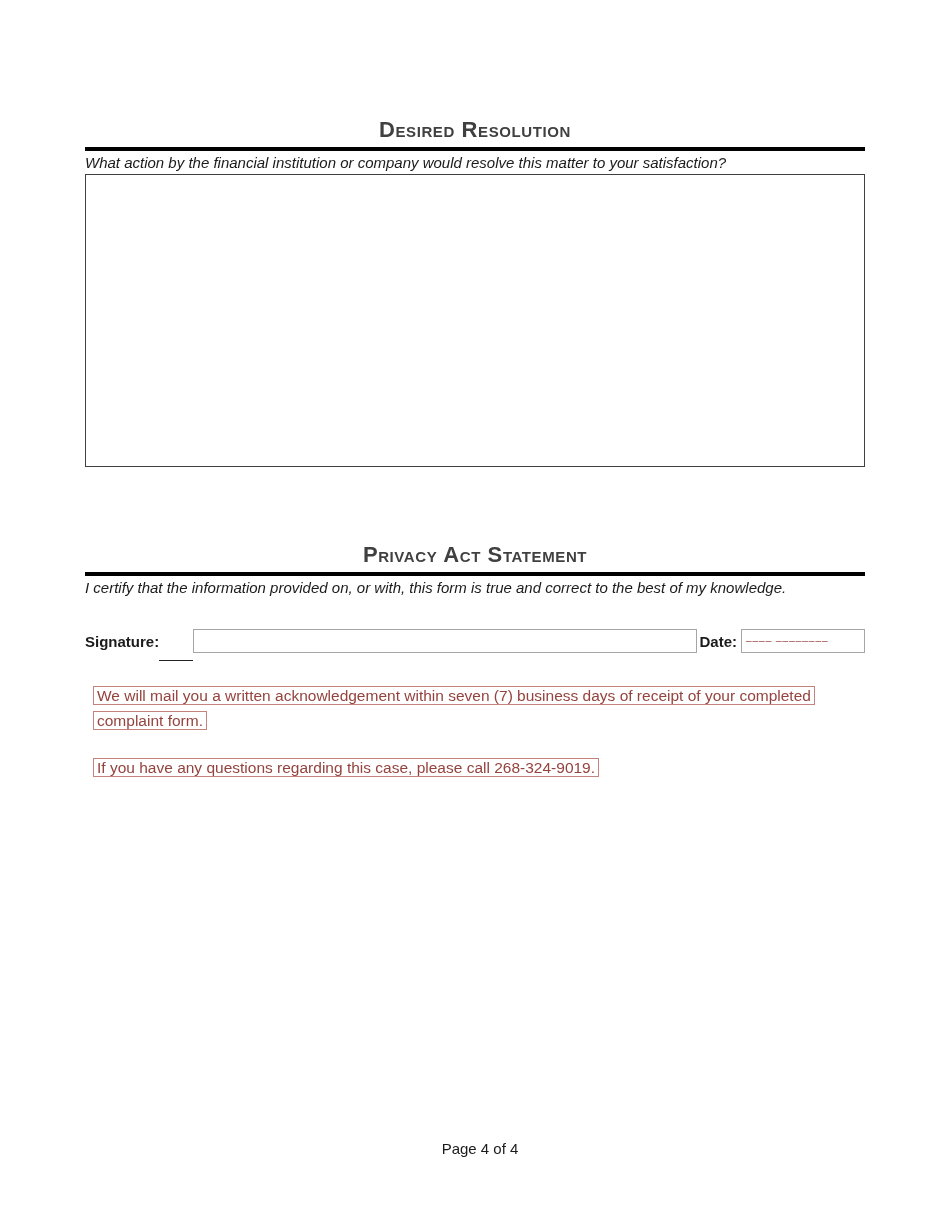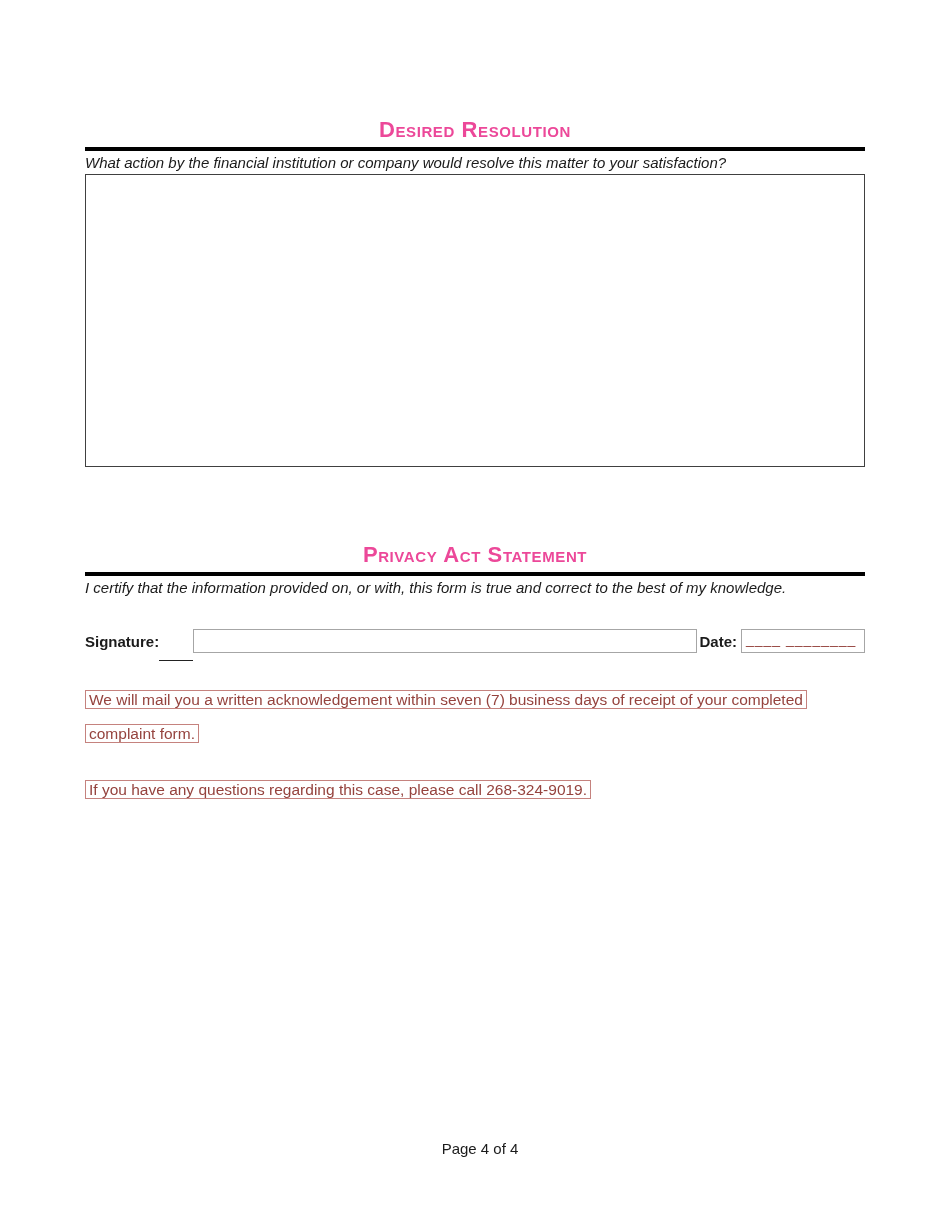--- a/index.html
+++ b/index.html
@@ -15,21 +15,21 @@
   .content { padding: 118px 85px 0 85px; }
 
   .section-heading {
     margin: 0;
     text-align: center;
     font-variant: small-caps;
     font-weight: bold;
     font-size: 22px;
     letter-spacing: 0.6px;
     line-height: 1.1;
-    color: #ec4899;
+    color: #404040;
   }
   .heading-rule {
     margin-top: 5px;
     height: 2px;
     border-top: 3px solid #000000;
     border-bottom: 1px solid #000000;
   }
 
   p.body-text {
     font-size: 15px;
@@ -69,30 +69,30 @@
     height: 24px;
     border: 1px solid #a6a6a6;
     margin-right: 2px;
   }
   .date-field {
     width: 124px;
     height: 24px;
     border: 1px solid #a6a6a6;
     margin-left: 4px;
     padding: 1px 4px 0 4px;
-    font-size: 14px;
+    font-size: 10px;
     letter-spacing: 1px;
     overflow: hidden;
     white-space: nowrap;
   }
 
   .notice-para {
-    margin: 22px 0 0 0;
+    margin: 22px 0 0 8px;
     font-size: 15.5px;
-    line-height: 34px;
+    line-height: 25px;
     max-width: 762px;
   }
   .notice-inline {
     padding: 0 3px;
     border: 1px solid;
     -webkit-box-decoration-break: clone;
     box-decoration-break: clone;
   }
 
   .page-number {

